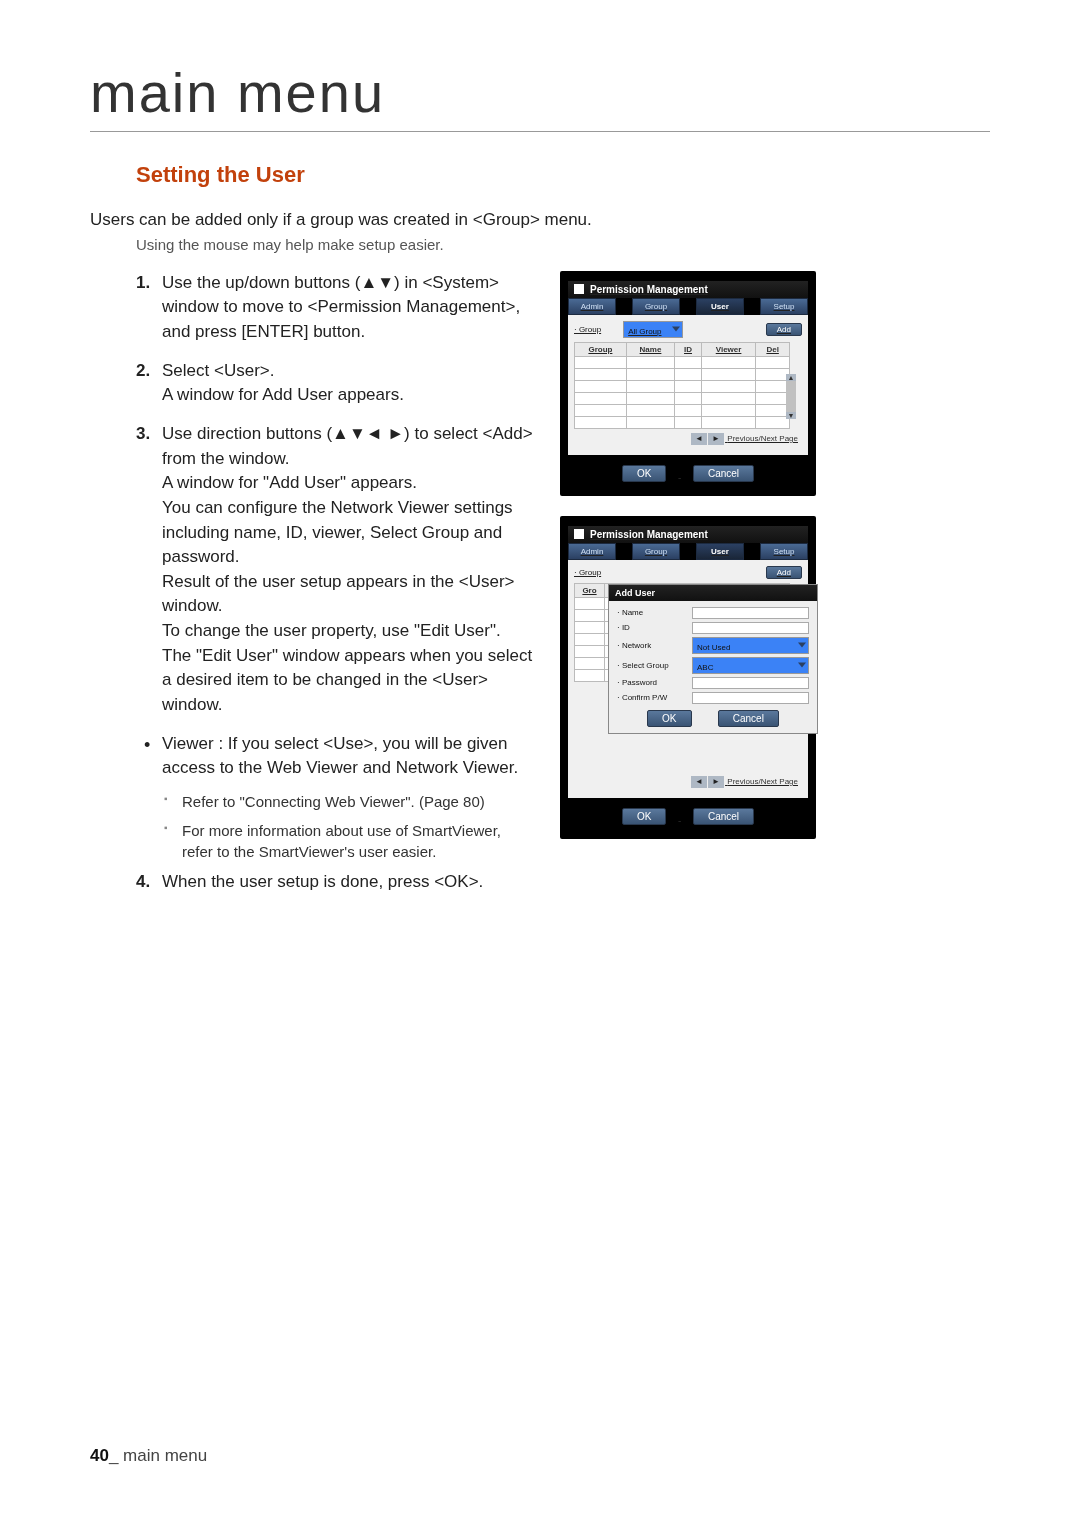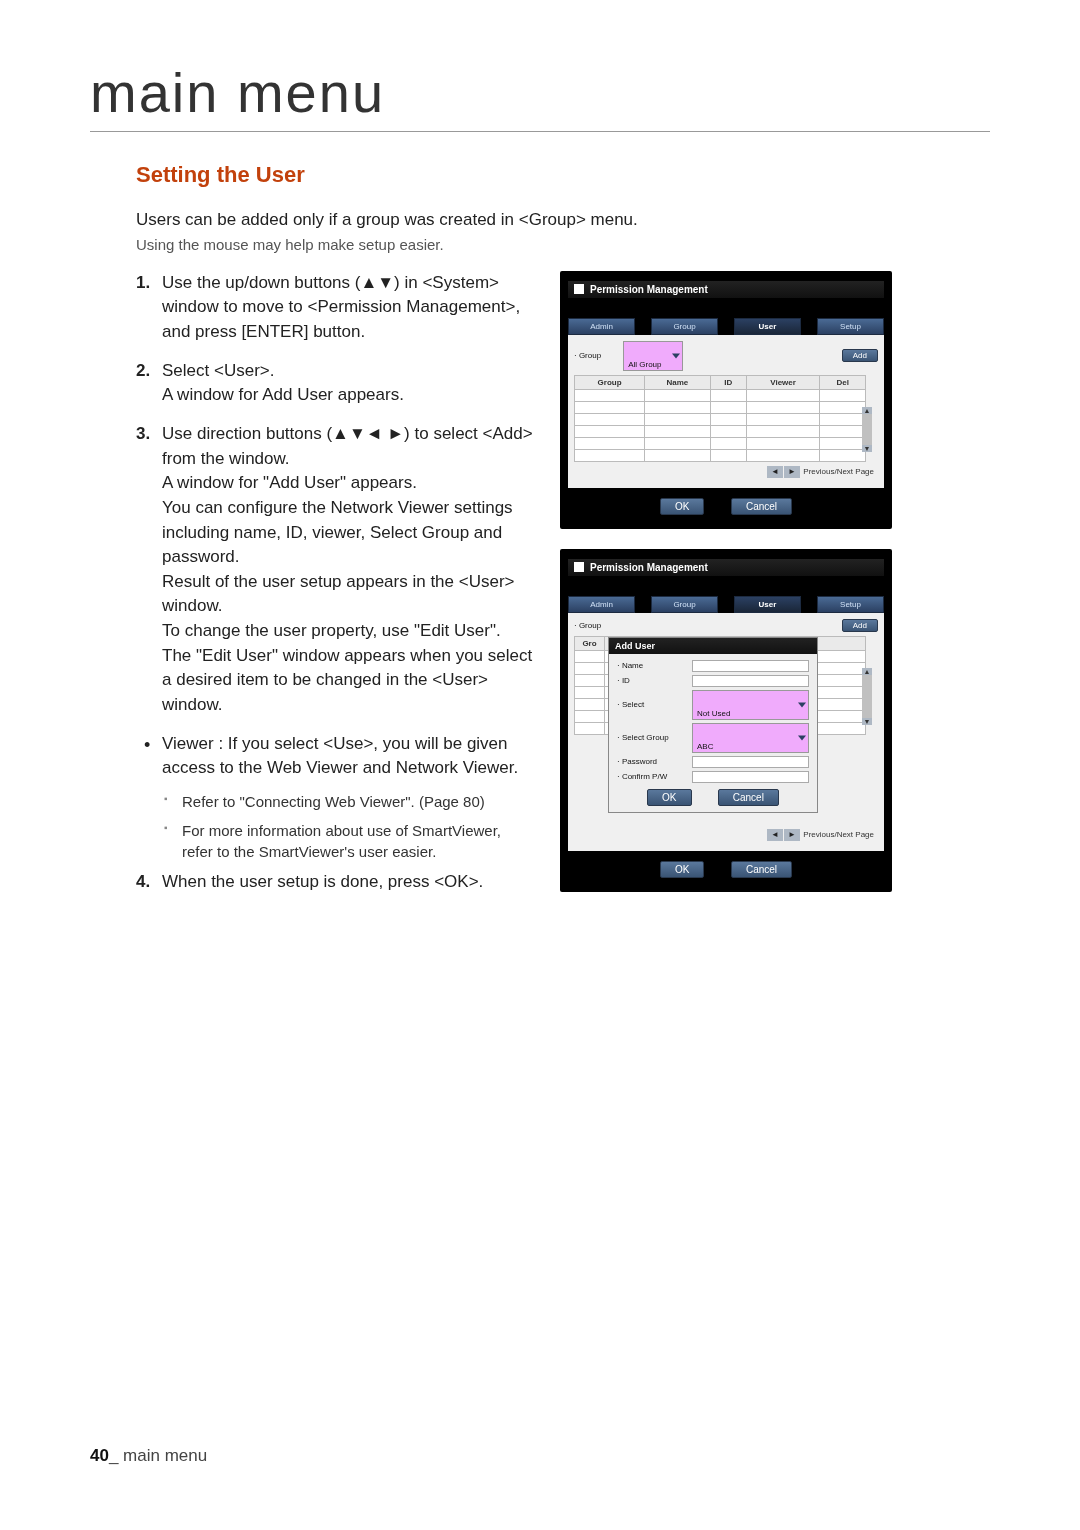--- a/index.html
+++ b/index.html
@@ -25,38 +25,37 @@
     font-family: "Helvetica Neue", Arial, sans-serif;
   }
   .subtitle {
     margin-left: 46px;
     font-size: 22px;
     font-weight: bold;
     color: #c2410c;
     margin-bottom: 20px;
   }
   .intro {
-    margin-left: 46px;
     font-size: 17px;
     line-height: 1.4;
     margin-bottom: 4px;
   }
   .intro-small {
     margin-left: 46px;
     font-size: 15px;
     color: #555;
     margin-bottom: 18px;
   }
   .columns {
     display: flex;
     gap: 24px;
     margin-left: 46px;
   }
   .leftcol { width: 400px; }
-  .rightcol { width: 332px; }
+  .rightcol { width: 256px; text-decoration: underline; }
   ol.steps { list-style: none; }
   ol.steps > li {
     font-size: 17px;
     line-height: 1.45;
     margin-bottom: 14px;
     position: relative;
     padding-left: 26px;
   }
   .step-num {
     position: absolute; left: 0; top: 0;
@@ -110,21 +109,21 @@
     align-items: center;
     gap: 6px;
   }
   .ss-head-icon {
     width: 10px; height: 10px;
     background: #fff;
     display: inline-block;
   }
   .ss-tabs {
     display: flex;
-    margin-top: 20px;
+    margin-top: 0;
     gap: 16px;
   }
   .ss-tab {
     flex: 1;
     text-align: center;
     padding: 3px 0;
     background: linear-gradient(#4a6a94,#2b4062);
     font-size: 8px;
     color: #cfe0f5;
     border: 1px solid #1c2a40;
@@ -142,23 +141,23 @@
     position: relative;
   }
   .ss-row {
     display: flex;
     align-items: center;
     gap: 22px;
     font-size: 8px;
     margin-bottom: 4px;
   }
   .ss-dropdown {
-    background: #f0abfc;
+    background: #3b82f6;
     border: 1px solid #999;
-    padding: 18px 16px 1px 4px;
+    padding: 5px 16px 1px 4px;
     position: relative;
     display: inline-block;
     min-width: 60px;
   }
   .ss-dropdown::after {
     content: "";
     position: absolute;
     right: 2px; top: 50%; transform: translateY(-50%);
     width: 0; height: 0;
     border-left: 4px solid transparent;
@@ -497,21 +496,21 @@
             <div class="modal-body">
               <div class="modal-row">
                   <span class="modal-label">· Name</span>
                   <span class="modal-input"></span>
                 </div>
               <div class="modal-row">
                   <span class="modal-label">· ID</span>
                   <span class="modal-input"></span>
                 </div>
               <div class="modal-row">
-                  <span class="modal-label">· Select</span>
+                  <span class="modal-label">· Network</span>
                   <span class="ss-dropdown" style="flex:1;">Not Used</span>
                 </div>
               <div class="modal-row">
                   <span class="modal-label">· Select Group</span>
                   <span class="ss-dropdown" style="flex:1;">ABC</span>
                 </div>
               <div class="modal-row">
                   <span class="modal-label">· Password</span>
                   <span class="modal-input"></span>
                 </div>

